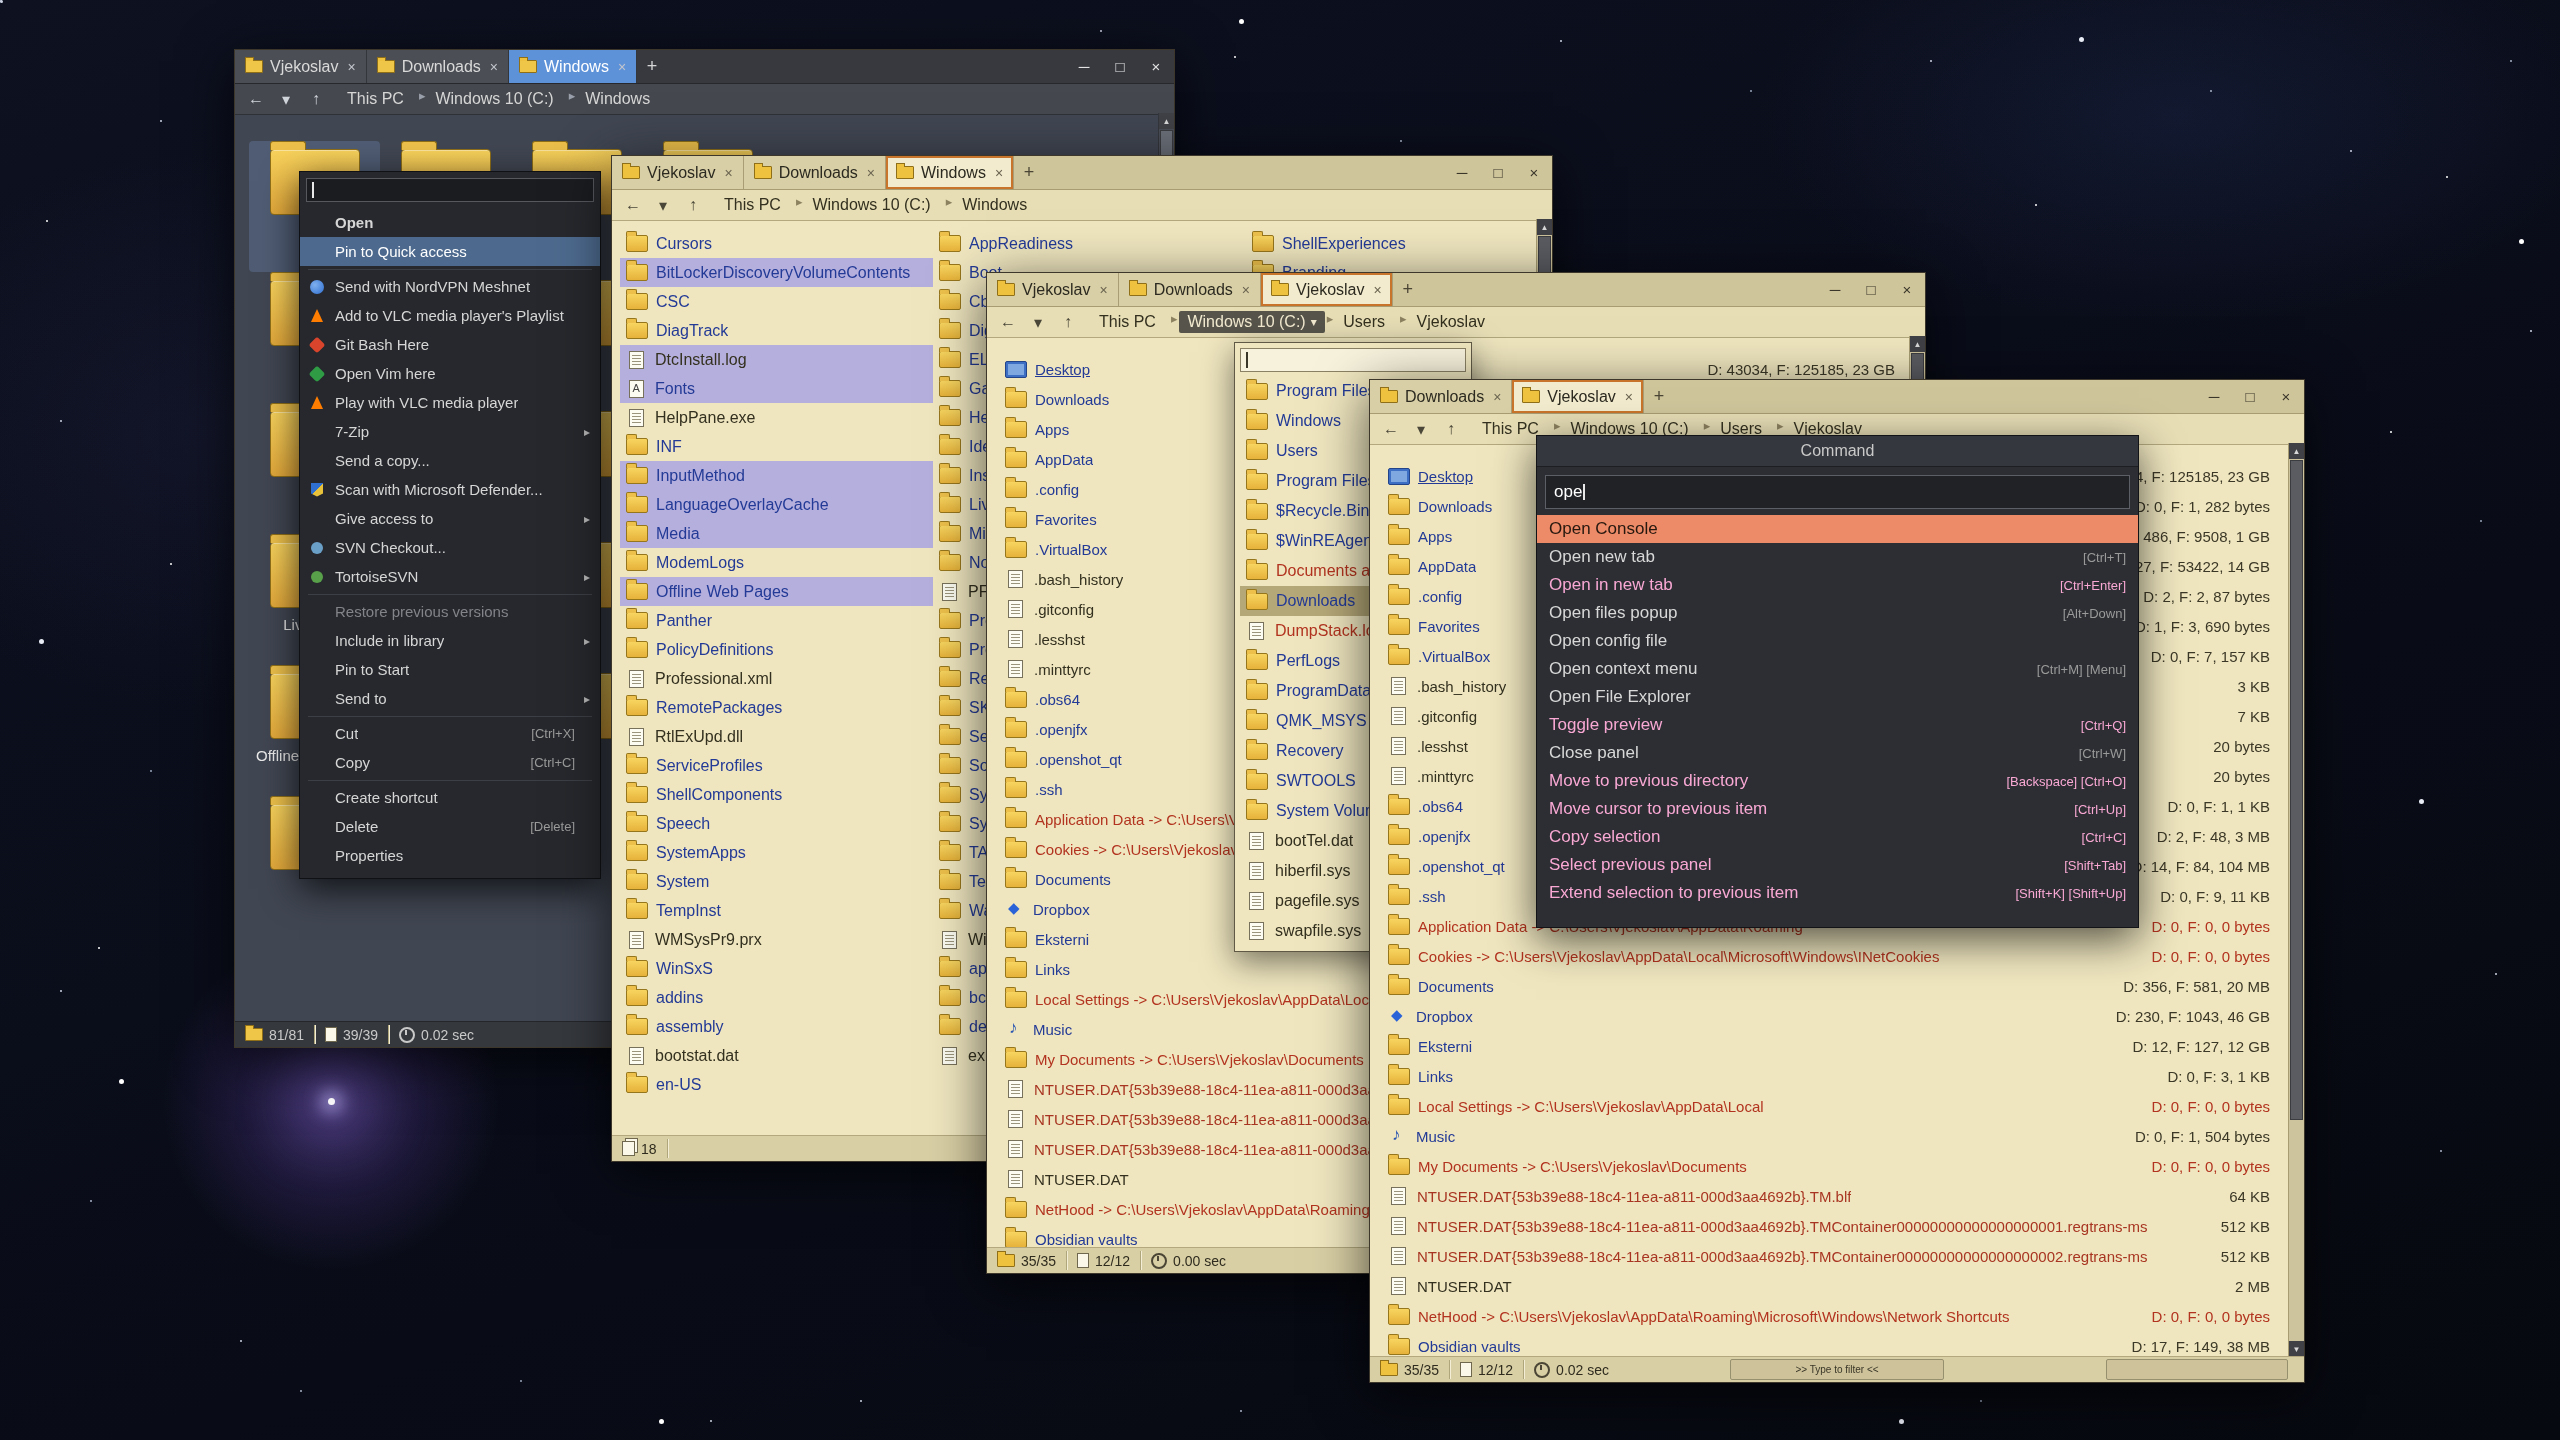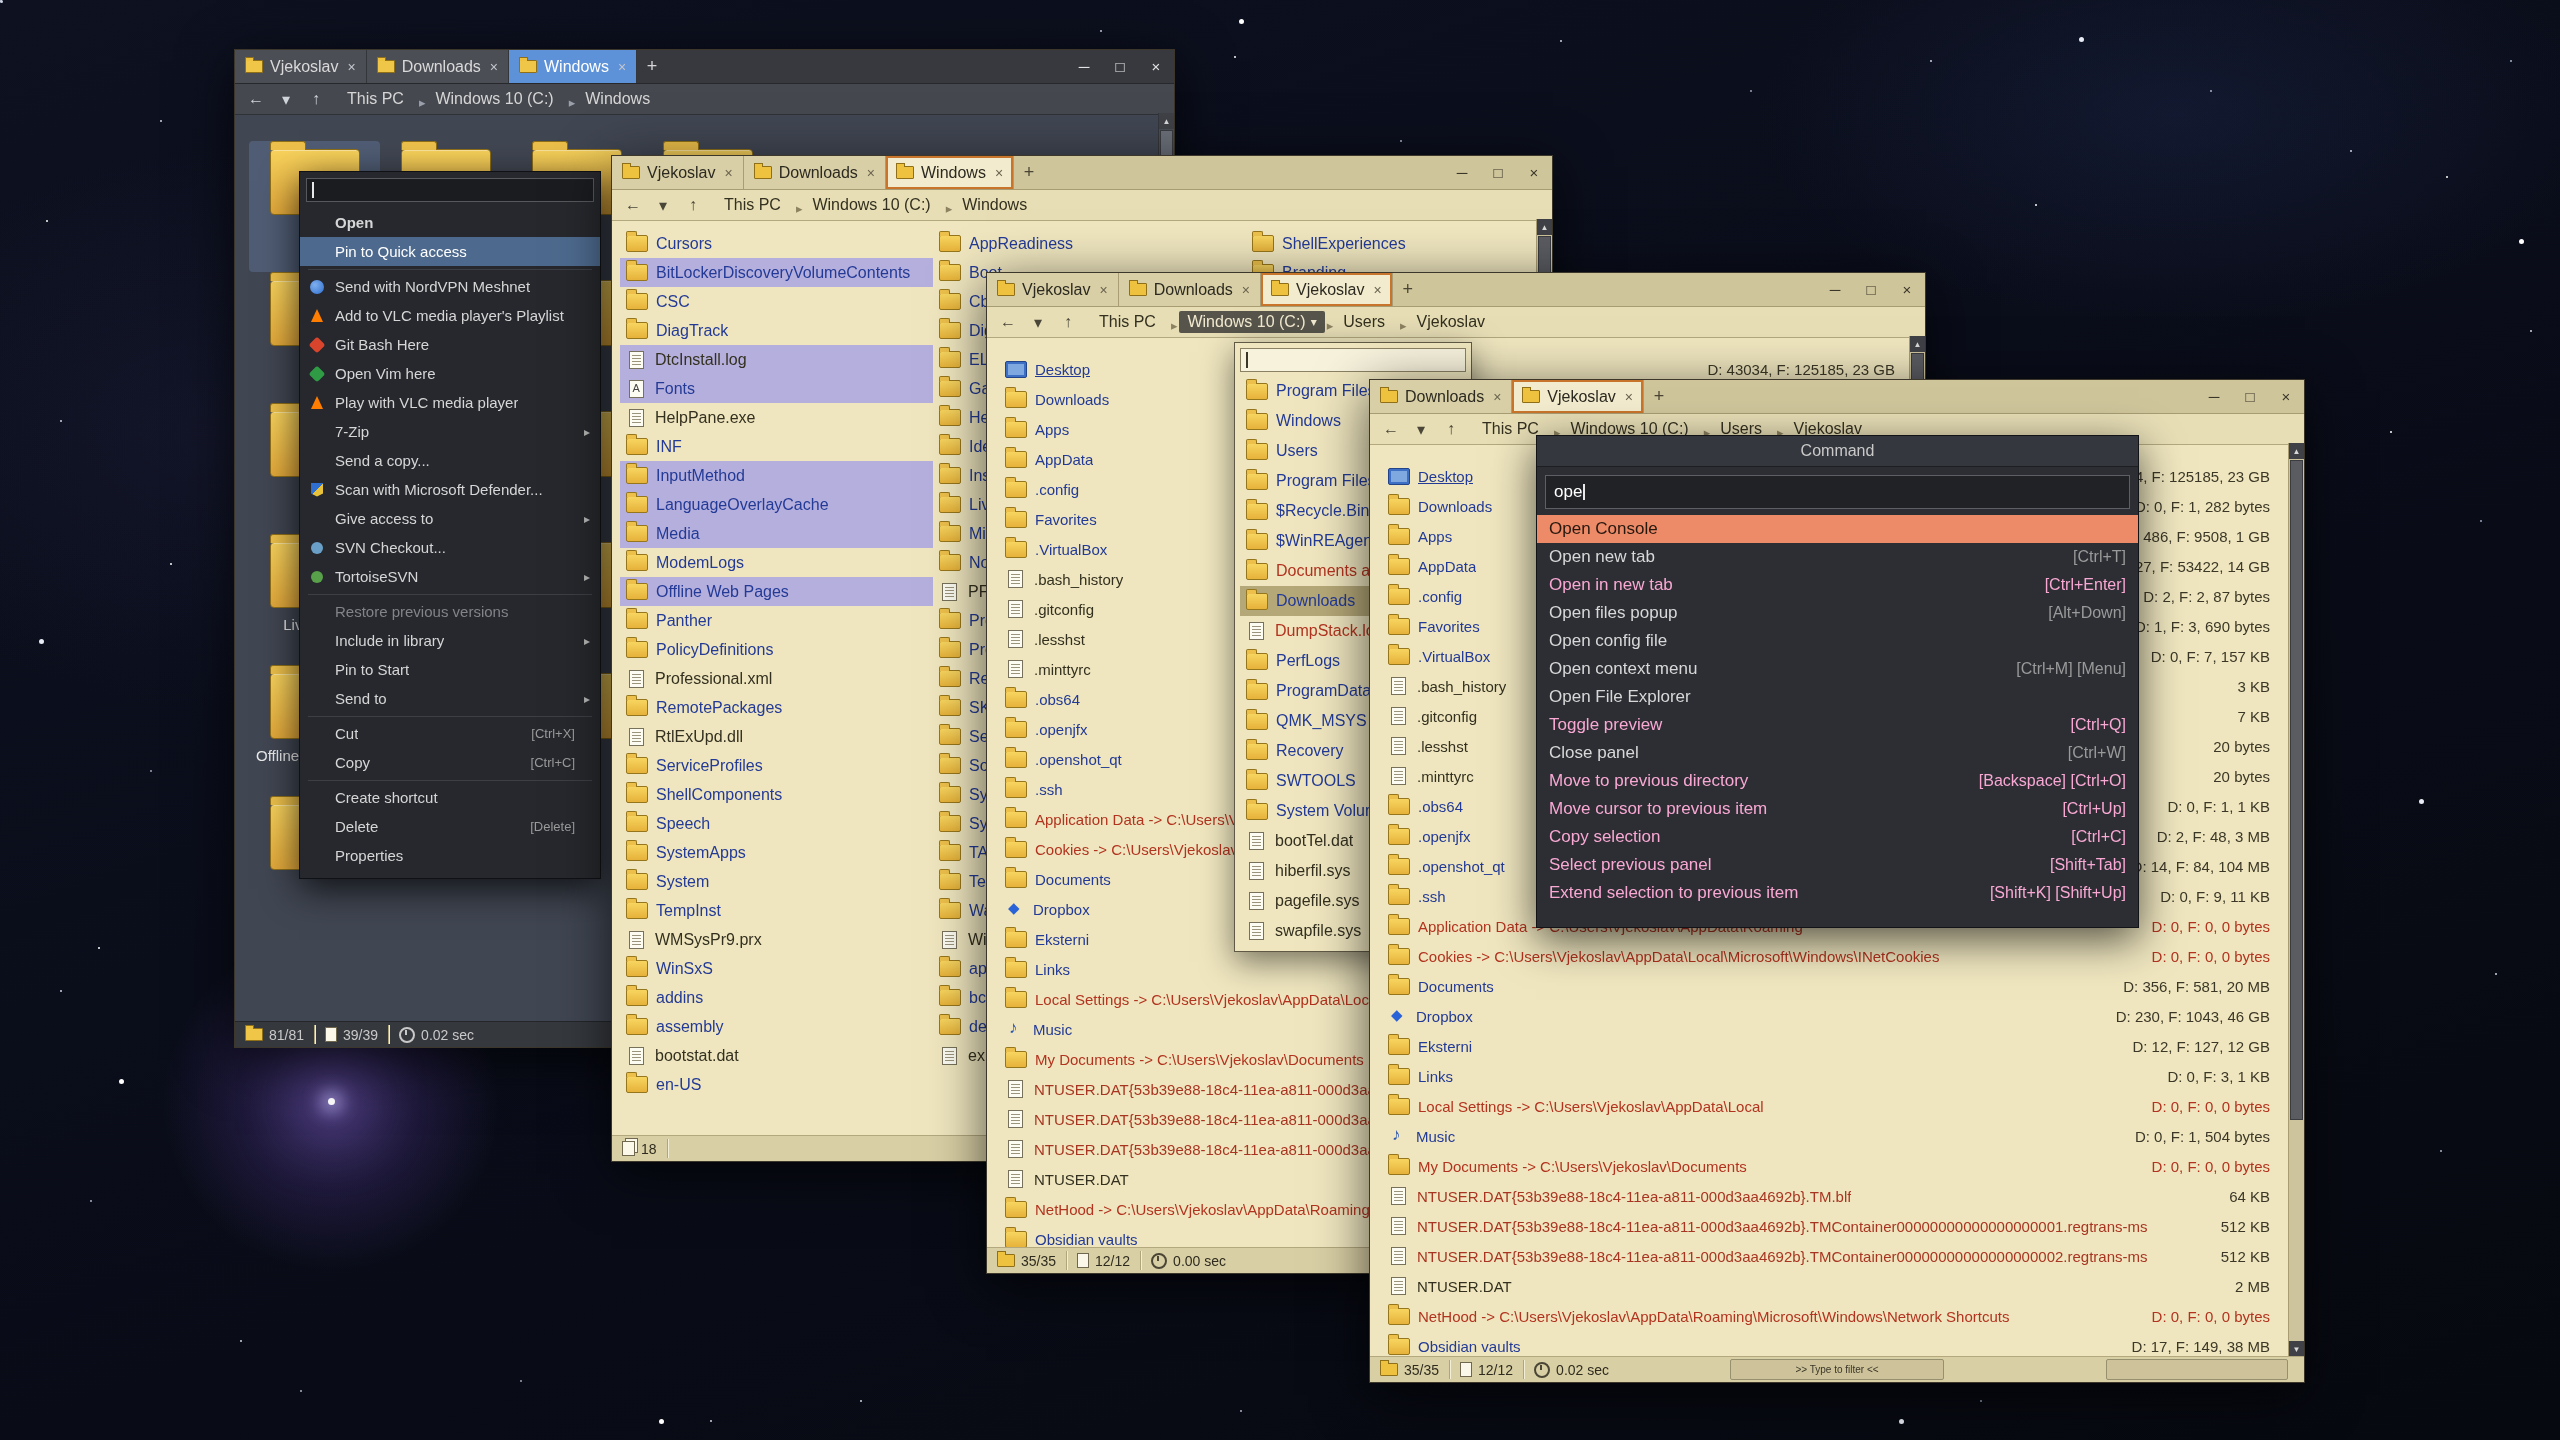--- a/index.html
+++ b/index.html
@@ -41,21 +41,21 @@
   .tab{display:flex;align-items:center;gap:7px;padding:0 10px;font-size:16px;border-right:1px solid #a89d75;white-space:nowrap}
   .cream .tab{background:#d8cfa6;color:#2c2a20}
   .cream .tab.active{background:#f2ebce;box-shadow:inset 0 0 0 2px #c9742b}
   .tab-close{font-size:14px;color:#6b6450;margin-left:2px}
   .newtab{width:30px;display:flex;align-items:center;justify-content:center;font-size:18px;color:#4a4534}
   .wctrl{margin-left:auto;display:flex;align-items:stretch}
   .wbtn{width:36px;display:flex;align-items:center;justify-content:center;font-size:15px;color:#3a362a}
   .toolbar{height:30px;display:flex;align-items:center;gap:4px;padding:0 8px;font-size:16px;flex:none}
   .cream .toolbar{background:#e7deb6;border-bottom:1px solid #b3a87e}
   .nav{width:26px;text-align:center;color:#4a4638}
-  .crumbs{display:flex;align-items:flex-end;margin-left:6px;min-width:0}
+  .crumbs{display:flex;align-items:flex-start;margin-left:6px;min-width:0}
   .crumb{padding:2px 8px;border-radius:2px;white-space:nowrap;display:flex;align-items:center}
   .crumb .caret{font-size:12px;margin-left:5px}
   .crumb.pressed{background:#57554b;color:#f2ead0}
   .crumb-sep{color:#8d8260;padding:0 2px;font-size:13px}
   .status{height:25px;flex:none;display:flex;align-items:center;gap:8px;padding:0 10px;font-size:14px;position:relative}
   .cream .status{background:#d9cfa5;border-top:1px solid #b3a87e;color:#2f2c1f}
   .st-group{display:flex;align-items:center;gap:6px}
   .st-sep{width:1px;align-self:stretch;margin:3px 2px;background:#b0a67c;box-shadow:1px 0 0 #f4eed6}
   .st-filter{position:absolute;left:50%;transform:translateX(-50%);width:212px;height:19px;line-height:19px;
     text-align:center;font-size:10px;background:#cdc29a;border:1px solid #97906f;border-radius:2px;color:#3a3628}
@@ -162,21 +162,21 @@
   .drow.sel{background:#b5a878}
   
   .palette{position:absolute;left:166px;top:55px;width:601px;background:#2c2e33;border:1px solid #121316;
     box-shadow:0 12px 40px rgba(0,0,0,.65);color:#d8d8d8;z-index:8}
   .pal-title{height:30px;display:flex;align-items:center;justify-content:center;font-size:16px;color:#c9c9c9;
     background:#34373d;border-bottom:1px solid #1c1e22}
   .pal-input{margin:8px 8px 6px;height:32px;background:#202226;border:1px solid #5c5f66;display:flex;align-items:center;
     padding:0 8px;font-size:17px;color:#fff;gap:1px}
   .pal-list{padding-bottom:20px}
   .prow{height:28px;display:flex;align-items:center;padding:0 12px;font-size:17px}
-  .prow .ps{margin-left:auto;color:#9a9a9a;font-size:16px;white-space:nowrap}
+  .prow .ps{margin-left:auto;color:#9a9a9a;font-size:13px;white-space:nowrap}
   .prow.hl{background:#ed8a67;color:#26180f}
   .prow.dis .pl,.prow.dis .ps{color:#f9a8d4}
   
   #w1{left:234px;top:49px;width:939px;height:997px;z-index:10}
   #w2{left:611px;top:155px;width:940px;height:1005px;z-index:20}
   #w3{left:986px;top:272px;width:938px;height:1000px;z-index:30}
   #w4{left:1369px;top:379px;width:934px;height:1002px;z-index:40}
   #w3 .list,#w4 .list{padding-top:16px}
   #w4 .lrow{padding-right:34px}
 </style>

